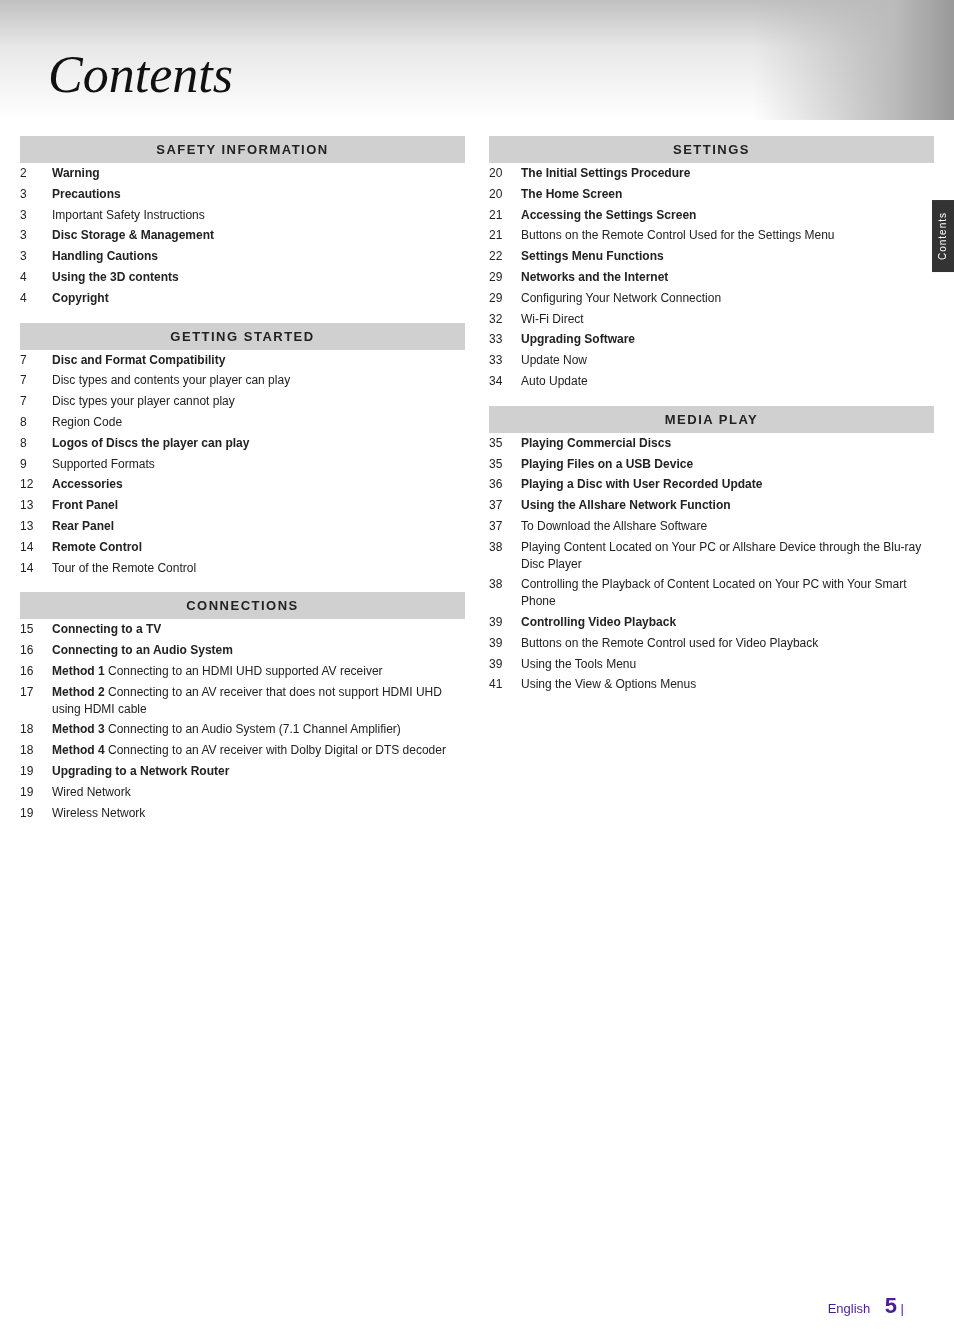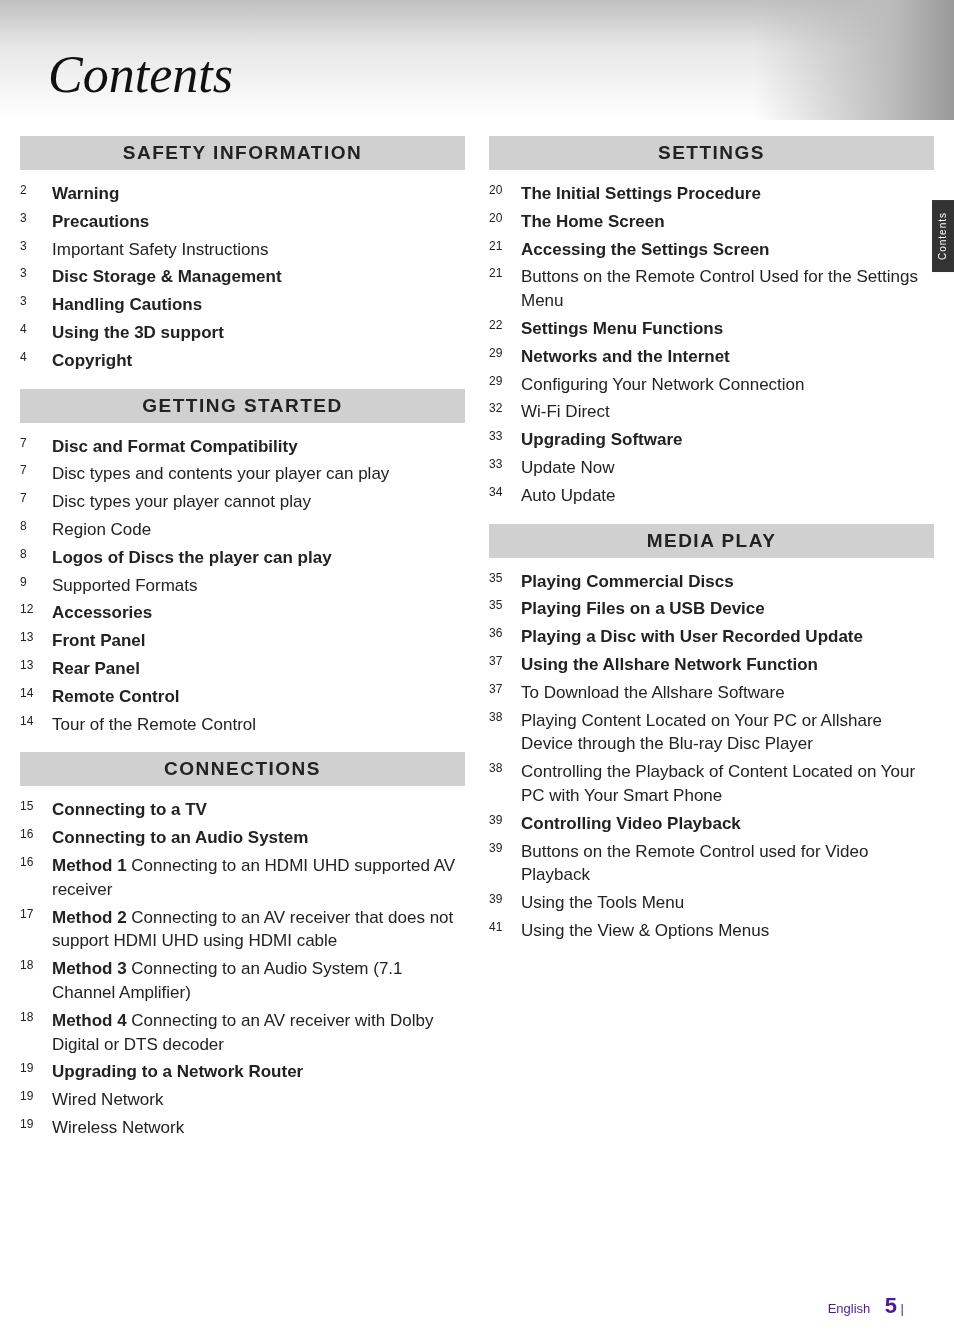--- a/index.html
+++ b/index.html
@@ -76,45 +76,45 @@
     .right-column {
       flex: 1;
       min-width: 0;
     }
 
     
     .section-header {
       background: #d0d0d0;
       text-align: center;
       font-weight: bold;
-      font-size: 19px;
+      font-size: 13px;
       letter-spacing: 1.5px;
       padding: 6px 0;
-      margin-bottom: 12px;
+      margin-bottom: 2px;
       margin-top: 16px;
     }
 
     
     .toc-entry {
       display: flex;
       align-items: flex-start;
       margin-bottom: 4px;
       line-height: 1.4;
     }
 
     .toc-number {
       min-width: 32px;
       font-size: 12px;
       color: #222;
       flex-shrink: 0;
       padding-top: 0;
     }
 
     .toc-text {
-      font-size: 17px;
+      font-size: 12px;
       color: #222;
       flex: 1;
     }
 
     .toc-text.bold {
       font-weight: bold;
     }
 
     .toc-text.indented {
       font-weight: normal;
@@ -170,21 +170,21 @@
       <div class="toc-entry">
         <span class="toc-number">3</span>
         <span class="toc-text bold">Disc Storage &amp; Management</span>
       </div>
       <div class="toc-entry">
         <span class="toc-number">3</span>
         <span class="toc-text bold">Handling Cautions</span>
       </div>
       <div class="toc-entry">
         <span class="toc-number">4</span>
-        <span class="toc-text bold">Using the 3D support</span>
+        <span class="toc-text bold">Using the 3D contents</span>
       </div>
       <div class="toc-entry">
         <span class="toc-number">4</span>
         <span class="toc-text bold">Copyright</span>
       </div>
       <div class="section-header">GETTING STARTED</div>
       <div class="toc-entry">
         <span class="toc-number">7</span>
         <span class="toc-text bold">Disc and Format Compatibility</span>
       </div>

